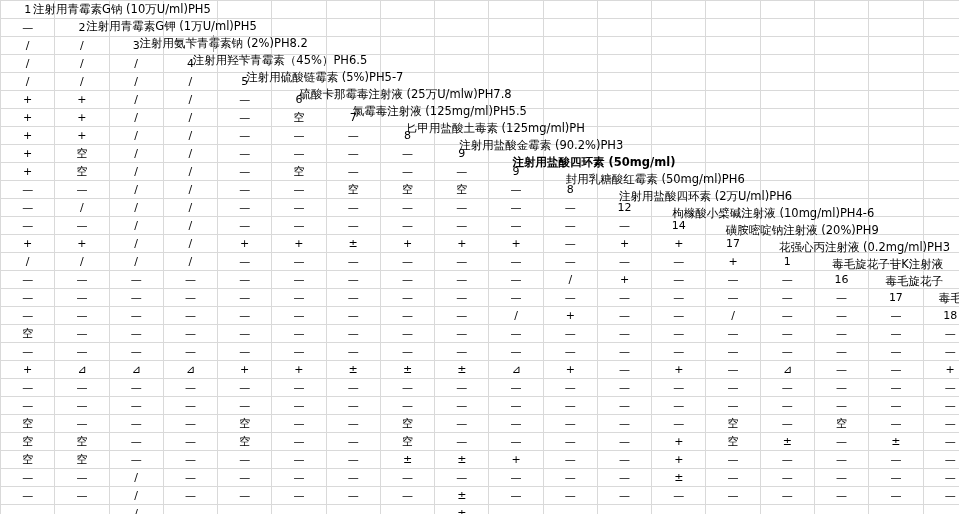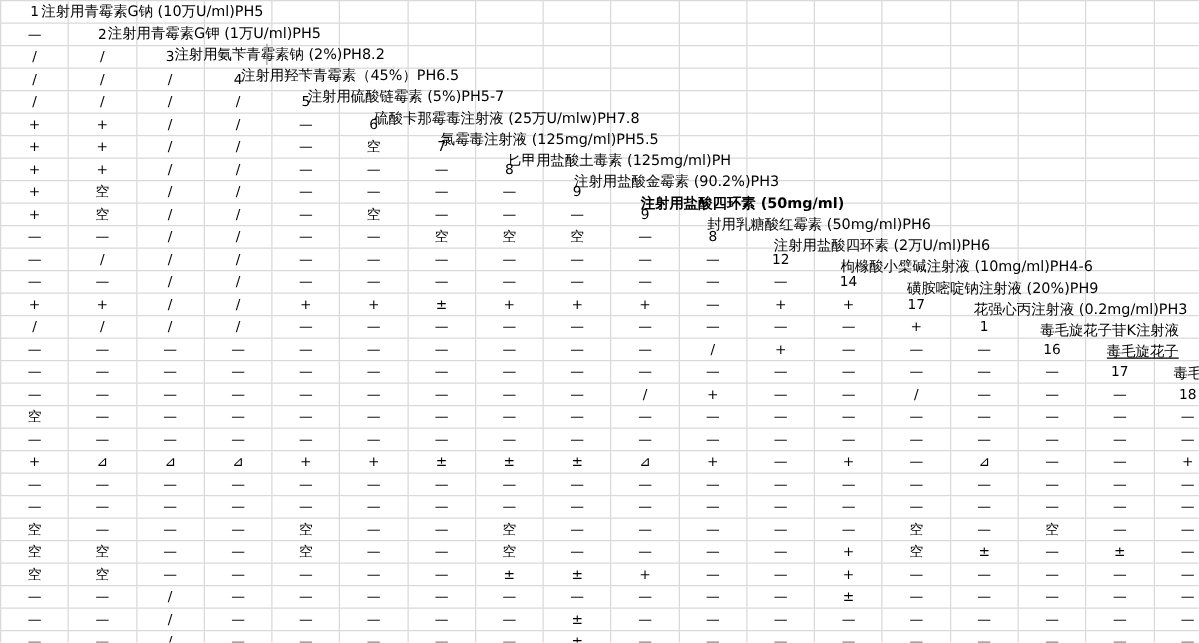--- a/index.html
+++ b/index.html
@@ -626,17 +626,17 @@
       <div class="label" style="left: 352.699px; top: 104.5px;">氯霉毒注射液 (125mg/ml)PH5.5</div>
       <div class="label" style="left: 405.977px; top: 121.5px;">匕甲用盐酸土毒素 (125mg/ml)PH</div>
       <div class="label" style="left: 459.254px; top: 138.5px;">注射用盐酸金霉素 (90.2%)PH3</div>
       <div class="label" style="left: 512.532px; top: 155.5px; font-weight: bold;">注射用盐酸四环素 (50mg/ml)</div>
       <div class="label" style="left: 565.81px; top: 172.5px;">封用乳糖酸红霉素 (50mg/ml)PH6</div>
       <div class="label" style="left: 619.088px; top: 189.5px;">注射用盐酸四环素 (2万U/ml)PH6</div>
       <div class="label" style="left: 672.366px; top: 206.5px;">枸橼酸小檗碱注射液 (10mg/ml)PH4-6</div>
       <div class="label" style="left: 725.643px; top: 223.5px;">磺胺嘧啶钠注射液 (20%)PH9</div>
       <div class="label" style="left: 778.921px; top: 240.5px;">花强心丙注射液 (0.2mg/ml)PH3</div>
       <div class="label" style="left: 832.199px; top: 257.5px;">毒毛旋花子苷K注射液</div>
-      <div class="label" style="left: 885.477px; top: 274.5px; text-decoration: underline;">毒毛旋花子</div>
+      <div class="label" style="left: 885.477px; top: 274.5px;">毒毛旋花子</div>
       <div class="label" style="left: 938.754px; top: 291.5px;">毒毛旋花</div>
     </div>
   <div class="vline" style="left:213px;top:35px;height:17px;"></div>
 </div>
 
 </body></html>

